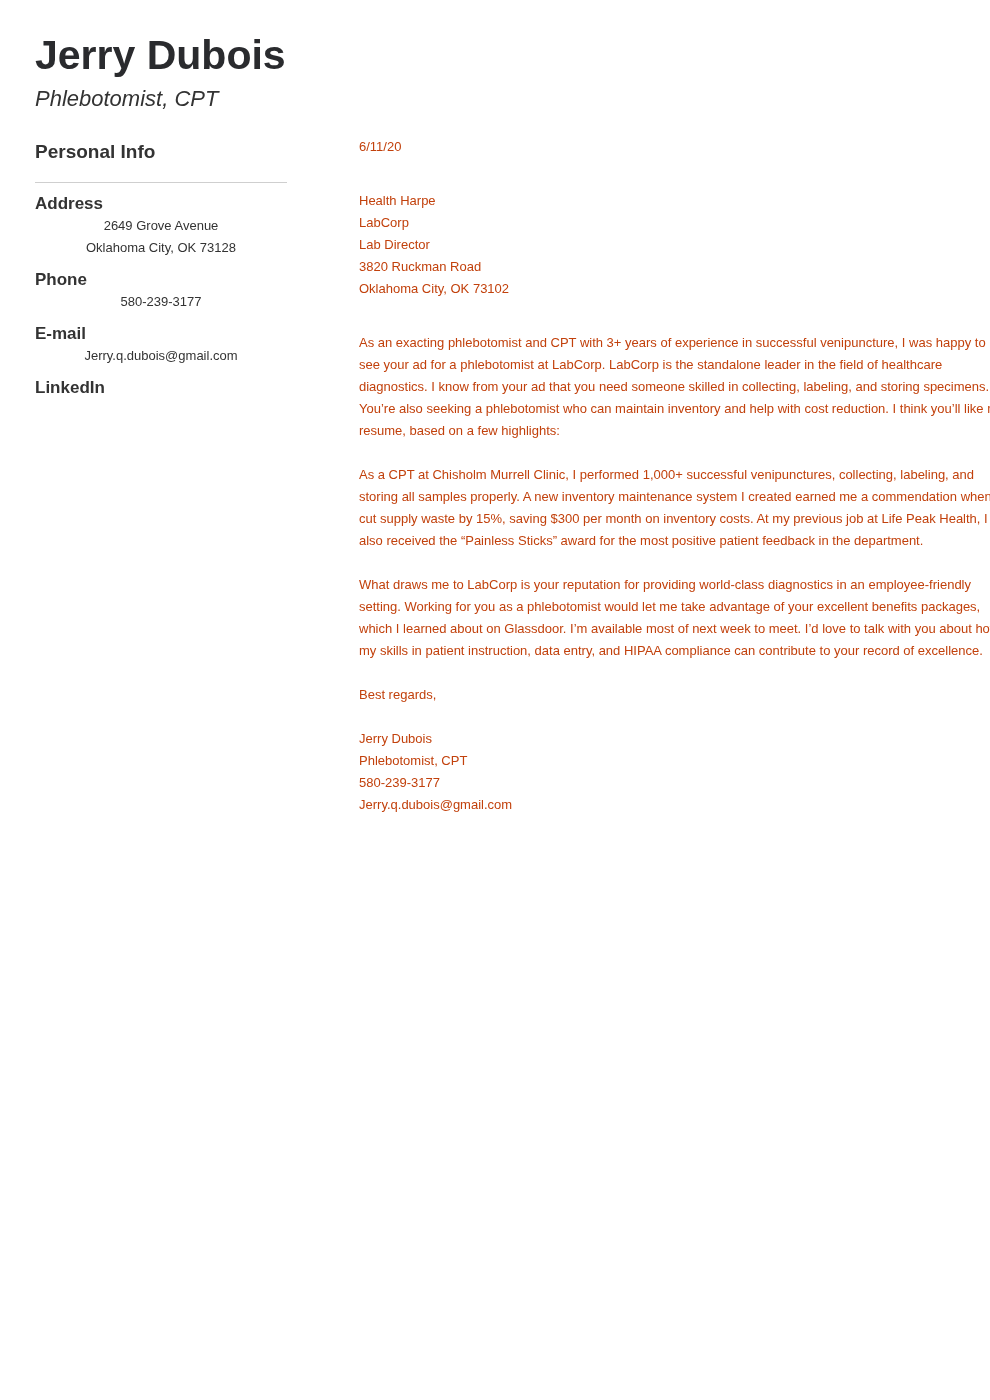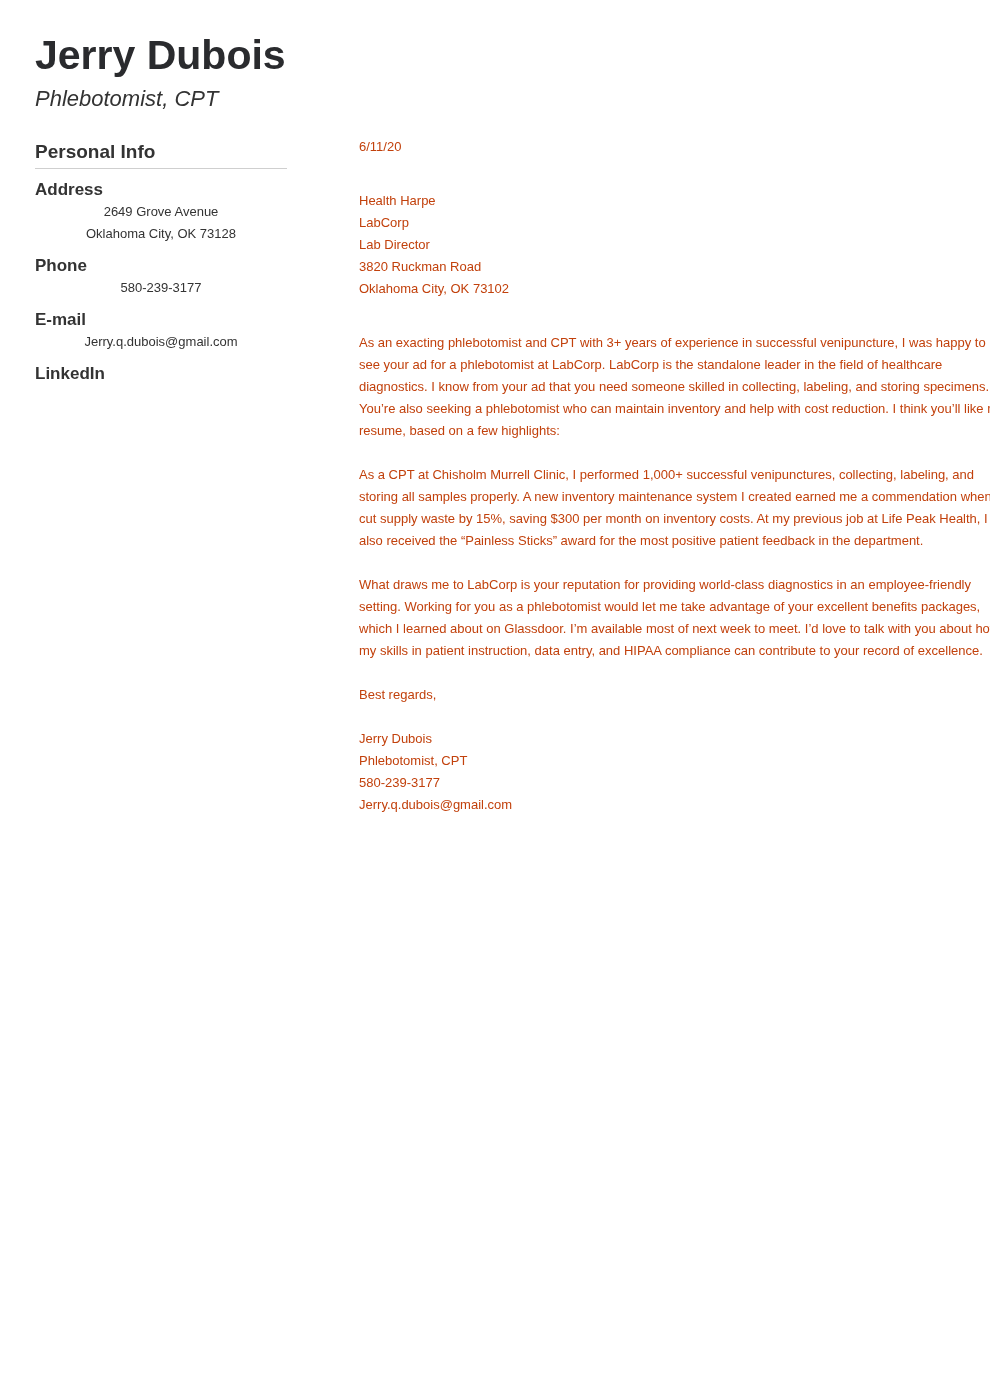--- a/index.html
+++ b/index.html
@@ -39,21 +39,21 @@
       position: absolute;
       left: 35px;
       top: 138px;
       width: 252px;
     }
     .section-heading {
       font-size: 19px;
       font-weight: bold;
       color: #333333;
       line-height: 28px;
-      padding-bottom: 2px;
+      padding-bottom: 16px;
       border-bottom: 1px solid #cfcfcf;
       margin: 0;
     }
     .info-group {
       margin-top: 10px;
     }
     .info-group:first-of-type {
       margin-top: 10px;
     }
     .info-label {

